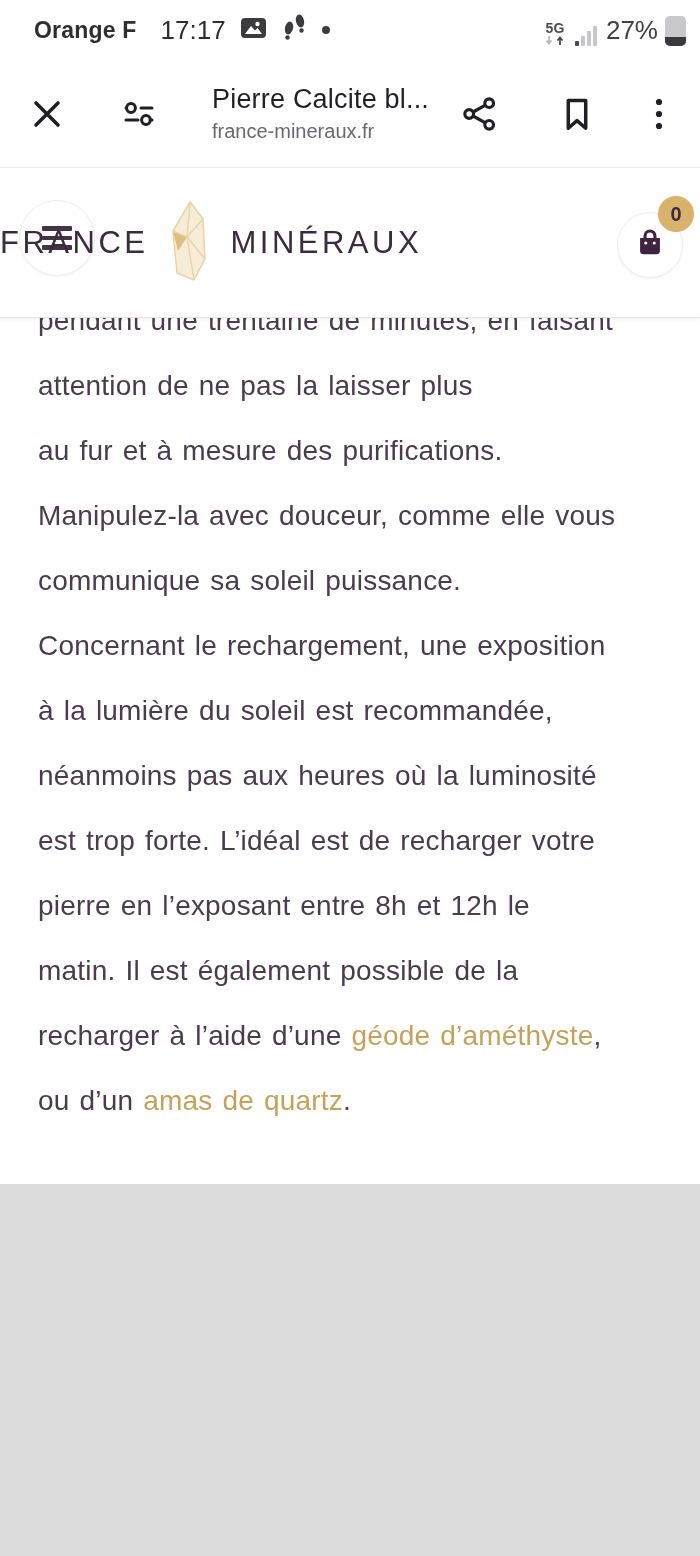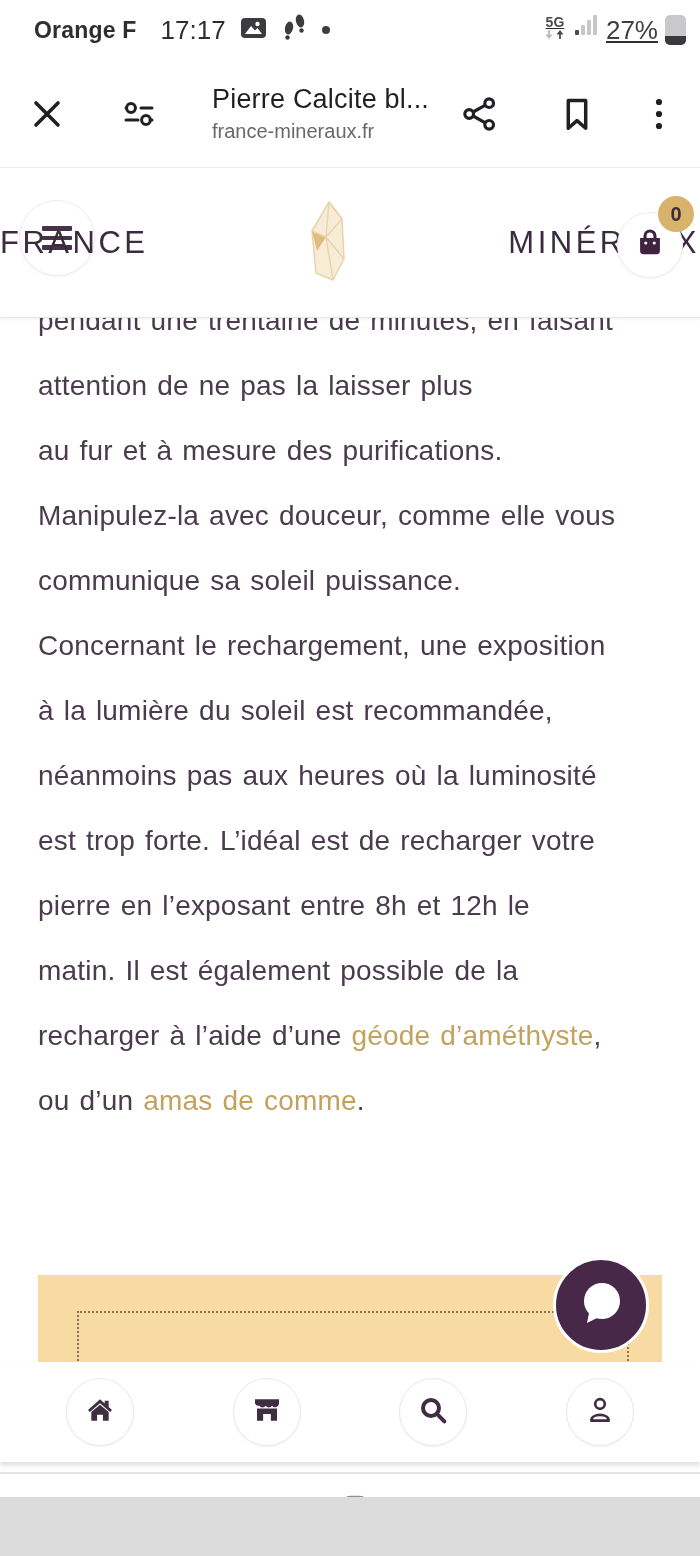--- a/index.html
+++ b/index.html
@@ -1,26 +1,26 @@
 <!DOCTYPE html>
 <html><head>
 <meta charset="utf-8">
 <style>
   * { margin:0; padding:0; box-sizing:border-box; }
   html,body { background:#dcdcdc; }
   body { font-family:"Liberation Sans", sans-serif; }
-  #screen { position:relative; width:700px; height:1497px; background:#ffffff; overflow:hidden; margin:0 auto; }
+  #screen { position:relative; width:700px; height:1184px; background:#ffffff; overflow:hidden; margin:0 auto; }
 
   
   .status-bar { position:absolute; top:0; left:0; width:700px; height:60px; background:#fff;
     display:flex; align-items:center; color:#2e2e30; z-index:8; }
   .sb-left { display:flex; align-items:center; margin-left:34px; gap:14px; }
   .sb-carrier { font-size:23px; font-weight:bold; letter-spacing:0.2px; }
   .sb-time { font-size:26px; margin-left:10px; }
-  .sb-right { display:flex; align-items:flex-start; margin-left:auto; margin-right:14px; gap:7px;text-decoration:underline; }
+  .sb-right { display:flex; align-items:flex-end; margin-left:auto; margin-right:14px; gap:7px; }
   .sb-net { display:flex; flex-direction:column; align-items:center; line-height:1; }
   .sb-net-label { font-size:14px; font-weight:bold; color:#4a4a4c; }
   .sb-pct { font-size:26px; color:#404040; }
   .sig { display:flex; align-items:flex-end; gap:2px; height:20px; margin:0 2px; }
   .sig i { display:block; width:4px; border-radius:1px; background:#c7c7c9; }
   .sig i:nth-child(1){ height:5px; background:#4a4a4c; }
   .sig i:nth-child(2){ height:10px; }
   .sig i:nth-child(3){ height:15px; }
   .sig i:nth-child(4){ height:20px; }
   .battery { width:21px; height:30px; border-radius:5px; background:#c9c9cb; position:relative; overflow:hidden; }
@@ -39,21 +39,21 @@
   .bh-bookmark { margin:0 0 0 50px; }
   .bh-menu { margin:0 26px 0 48px; }
 
   
   .site-header { position:absolute; top:168px; left:0; width:700px; height:150px; background:#fff;
     z-index:6; border-bottom:1px solid #e7e3e7; box-shadow:0 1px 3px rgba(60,40,60,0.08); }
   .menu-circle { position:absolute; left:19px; top:32px; width:76px; height:76px; border-radius:50%;
     background:#fff; border:1px solid #efecef; box-shadow:0 1px 3px rgba(0,0,0,0.05);
     display:flex; flex-direction:column; align-items:center; justify-content:center; gap:5px; }
   .menu-circle i { display:block; width:30px; height:4.5px; background:#453447; border-radius:1px; }
-  .logo { position:absolute; inset:0; display:flex; align-items:center; justify-content:space-between; gap:15px; pointer-events:none; }
+  .logo { position:absolute; inset:0; display:flex; align-items:center; justify-content:flex-start; gap:15px; pointer-events:none; }
   .logo-word { font-size:31px; letter-spacing:3.5px; color:#3b2b3e; font-weight:400; }
   .cart-wrap { position:absolute; right:17px; top:44px; width:66px; height:66px; }
   .cart-circle { position:absolute; inset:0; border-radius:50%; background:#fff; border:1px solid #efecef;
     box-shadow:0 1px 3px rgba(0,0,0,0.05); display:flex; align-items:center; justify-content:center; }
   .cart-badge { position:absolute; right:-11px; top:-16px; width:36px; height:36px; border-radius:50%;
     background:#d9b26c; color:#3b2b3e; font-size:20px; font-weight:bold;
     display:flex; align-items:center; justify-content:center; }
 
   
   .article { position:absolute; top:288px; left:0; width:700px; z-index:1; padding:0 24px 0 38px; color:#4a3b4d; }
@@ -215,21 +215,21 @@
     <div class="line">au fur et à mesure des purifications.</div>
     <div class="line">Manipulez-la avec douceur, comme elle vous</div>
     <div class="line">communique sa soleil puissance.</div>
     <div class="line">Concernant le rechargement, une exposition</div>
     <div class="line">à la lumière du soleil est recommandée,</div>
     <div class="line">néanmoins pas aux heures où la luminosité</div>
     <div class="line">est trop forte. L’idéal est de recharger votre</div>
     <div class="line">pierre en l’exposant entre 8h et 12h le</div>
     <div class="line">matin. Il est également possible de la</div>
     <div class="line"><span>recharger à l’aide d’une </span><a href="#">géode d’améthyste</a><span>,</span></div>
-    <div class="line"><span>ou d’un </span><a href="#">amas de comme</a><span>.</span></div>
+    <div class="line"><span>ou d’un </span><a href="#">amas de quartz</a><span>.</span></div>
   </div>
 
   <div class="promo">
     <div class="promo-dotted"></div>
   </div>
 
   <div class="chat-fab">
     <span>
       <svg width="52" height="52" viewBox="0 0 52 52">
           <circle cx="27" cy="24" r="18" fill="#ffffff"></circle>

